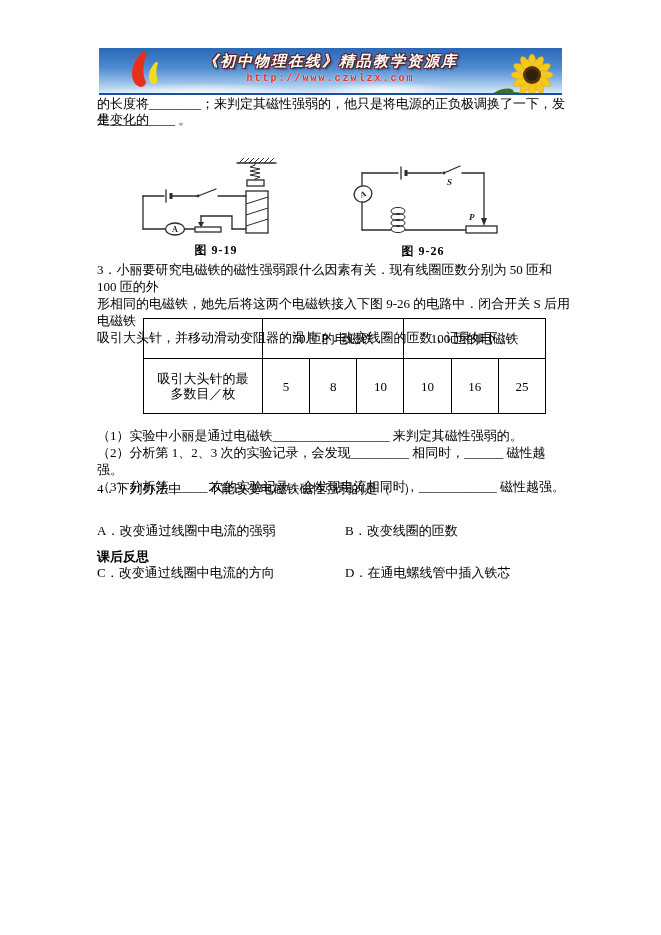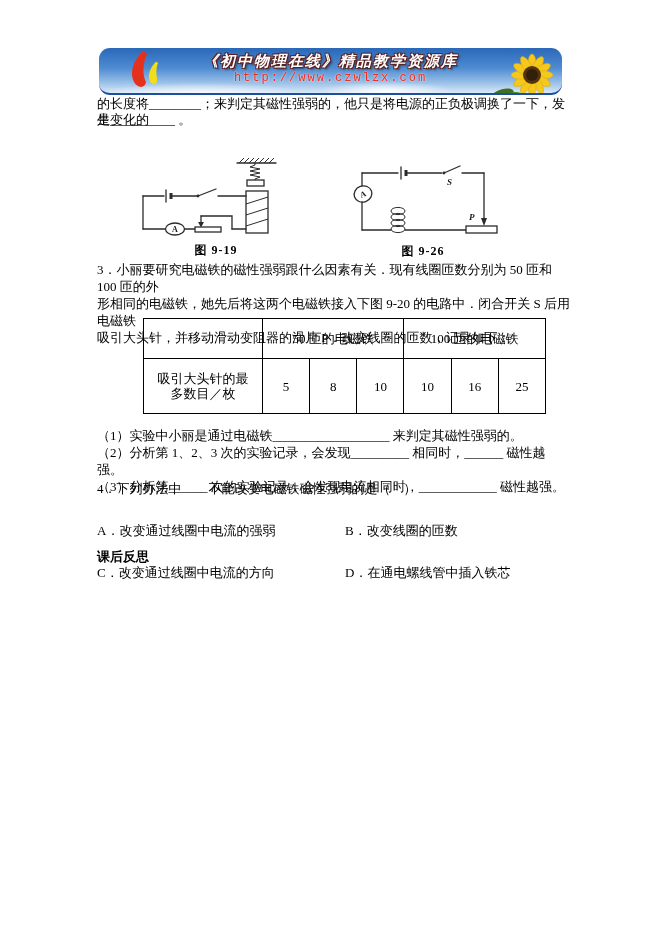--- a/index.html
+++ b/index.html
@@ -9,32 +9,31 @@
     color:#000;font-size:13px;overflow:hidden;
   }
   
   .banner{
     position:absolute;left:99px;top:48px;width:463px;height:45px;
     border-bottom:2px solid #1c4f9e;overflow:hidden;
     background:
       radial-gradient(ellipse 90px 13px at 62% 96%, rgba(255,255,255,.95), rgba(255,255,255,0) 75%),
       radial-gradient(ellipse 140px 15px at 22% 102%, rgba(255,255,255,.85), rgba(255,255,255,0) 75%),
       linear-gradient(180deg,#2a68b8 0%,#4f8cd2 45%,#9cc2e8 78%,#d9e9f8 100%);
-    border-radius: 11px;
   }
   .banner-logo{position:absolute;left:28px;top:3px;}
   .banner-center{position:absolute;left:70px;right:70px;top:4px;text-align:center;}
   .banner-title{
     font-weight:bold;font-style:italic;font-size:15px;letter-spacing:2px;
     color:#ffffff;line-height:19px;white-space:nowrap;
     text-shadow:1px 1px 0 #5b2020,-1px -1px 0 #5b2020,1px -1px 0 #5b2020,-1px 1px 0 #5b2020,2px 2px 2px rgba(40,20,20,.6);
   }
   .banner-url{
     font-family:"Liberation Mono","DejaVu Sans Mono",monospace;
-    font-weight:normal;font-size:12px;letter-spacing:2px;color:#f52a1e;line-height:15px;
+    font-weight:bold;font-size:10px;letter-spacing:2px;color:#f52a1e;line-height:15px;
     text-shadow:0 0 2px rgba(255,255,255,.9);
   }
   .banner-sunflower{position:absolute;right:3px;bottom:-5px;}
   
   .textline{position:absolute;left:97px;width:474px;line-height:16px;}
   .q3{position:absolute;left:97px;top:261px;width:474px;line-height:17px;}
   .subq{position:absolute;left:97px;top:427px;width:474px;line-height:17px;}
   .q4{position:absolute;left:97px;top:480px;width:474px;line-height:17px;}
   .opt-row{display:flex;margin-top:25px;}
   .opt-left{width:248px;}
@@ -176,21 +175,21 @@
       <rect class="box" x="128" y="66" width="31" height="7"></rect>
       <path class="wire" d="M146,13 V59"></path>
       <polygon points="143,58 149,58 146,66" fill="#2b2b2b"></polygon>
       <text x="131" y="60" font-size="9" font-weight="bold" font-style="italic">P</text>
     </svg>
     <div class="fig-caption">图 9-26</div>
   </div>
 
   <div class="q3">
     <div>3．小丽要研究电磁铁的磁性强弱跟什么因素有关．现有线圈匝数分别为 50 匝和 100 匝的外</div>
-    <div>形相同的电磁铁，她先后将这两个电磁铁接入下图 9-20 的电路中．闭合开关 S 后用电磁铁</div>
+    <div>形相同的电磁铁，她先后将这两个电磁铁接入下图 9-26 的电路中．闭合开关 S 后用电磁铁</div>
     <div>吸引大头针，并移动滑动变阻器的滑片 P．改变线圈的匝数，记录如下：</div>
   </div>
 
   <table class="exp-table">
     <colgroup>
         <col style="width:119px">
       </colgroup>
     <tbody>
         <tr class="r1">
       <td></td>

